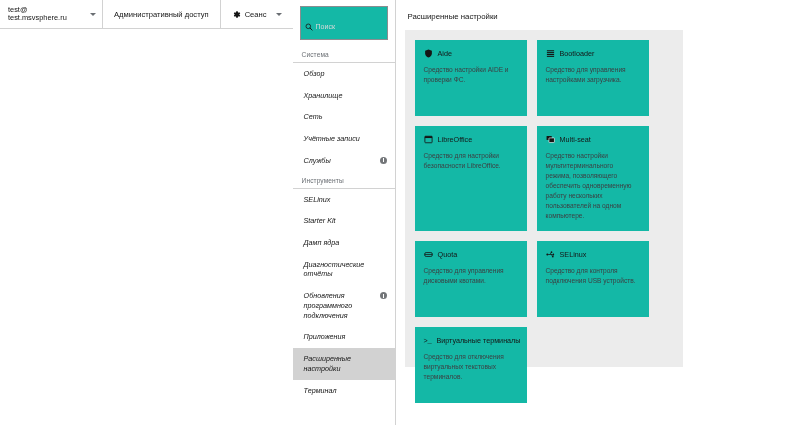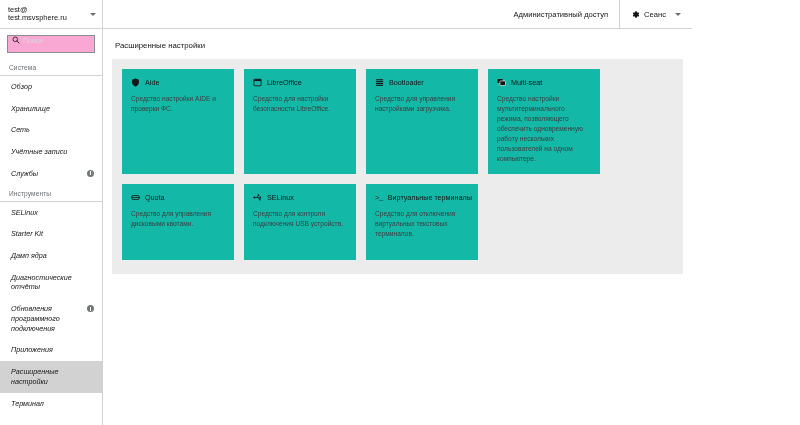--- a/index.html
+++ b/index.html
@@ -4,21 +4,21 @@
 <style>
   * { box-sizing: border-box; }
   html, body {
     margin: 0; padding: 0;
     width: 800px; height: 425px;
     background: #ffffff;
     font-family: "Liberation Sans", sans-serif;
     color: #151515;
     overflow: hidden;
   }
-  #app { width: 692px; height: 425px; display: flex; flex-direction: column; }
+  #app { width: 692px; height: 425px; display: flex; flex-direction: row; }
 
   
   .header {
     height: 29px;
     min-height: 29px;
     display: flex;
     align-items: stretch;
     background: #ffffff;
     border-bottom: 1px solid #d2d2d2;
   }
@@ -61,23 +61,23 @@
     width: 103px; min-width: 103px;
     background: #ffffff;
     border-right: 1px solid #d2d2d2;
     display: flex; flex-direction: column;
     overflow: hidden;
   }
   .search-wrap { padding: 6px 7px 6px 7px; }
   .search-box {
     height: 15px;
     border: 1px solid #8a8d90;
-    background: #f9a8d4;
-    display: flex; align-items: flex-end;
-    padding: 8px 4px;
+    background: #14b8a6;
+    display: flex; align-items: flex-start;
+    padding: 16px 4px;
     gap: 3px;
   }
   .search-box svg { display: block; }
   .search-input {
     border: none; outline: none;
     font-size: 7px;
     font-family: "Liberation Sans", sans-serif;
     color: #151515;
     width: 100%;
     background: transparent;
@@ -268,41 +268,41 @@
                 </svg>
               </span>
               <span class="card-title">Aide</span>
             </div>
             <div class="card-desc">Средство настройки AIDE и проверки ФС.</div>
           </div>
           <div class="card">
             <div class="card-head">
               <span class="card-icon">
                 <svg width="9" height="9" viewBox="0 0 16 16">
-                  <rect x="1.6" y="2.2" width="12.8" height="11.6" rx="1.1" fill="none" stroke="#151515" stroke-width="1.5"></rect>
-                  <rect x="1.6" y="2.2" width="12.8" height="3.2" fill="#151515"></rect>
-                </svg>
-              </span>
-              <span class="card-title">LibreOffice</span>
-            </div>
-            <div class="card-desc">Средство для настройки безопасности LibreOffice.</div>
-          </div>
-          <div class="card">
-            <div class="card-head">
-              <span class="card-icon">
-                <svg width="9" height="9" viewBox="0 0 16 16">
                   <rect x="1.6" y="2.2" width="12.8" height="1.9" fill="#151515"></rect>
                   <rect x="1.6" y="5.5" width="12.8" height="1.9" fill="#151515"></rect>
                   <rect x="1.6" y="8.8" width="12.8" height="1.9" fill="#151515"></rect>
                   <rect x="1.6" y="12.1" width="12.8" height="1.9" fill="#151515"></rect>
                 </svg>
               </span>
               <span class="card-title">Bootloader</span>
             </div>
             <div class="card-desc">Средство для управления настройками загрузчика.</div>
+          </div>
+          <div class="card">
+            <div class="card-head">
+              <span class="card-icon">
+                <svg width="9" height="9" viewBox="0 0 16 16">
+                  <rect x="1.6" y="2.2" width="12.8" height="11.6" rx="1.1" fill="none" stroke="#151515" stroke-width="1.5"></rect>
+                  <rect x="1.6" y="2.2" width="12.8" height="3.2" fill="#151515"></rect>
+                </svg>
+              </span>
+              <span class="card-title">LibreOffice</span>
+            </div>
+            <div class="card-desc">Средство для настройки безопасности LibreOffice.</div>
           </div>
           <div class="card">
             <div class="card-head">
               <span class="card-icon">
                 <svg width="9" height="9" viewBox="0 0 16 16">
                   <rect x="1" y="1.6" width="9.2" height="7.4" rx="1" fill="#151515"></rect>
                   <rect x="5.2" y="5.2" width="9.8" height="8.2" rx="1" fill="#151515" stroke="#ffffff" stroke-width="1.1"></rect>
                 </svg>
               </span>
               <span class="card-title">Multi-seat</span>

